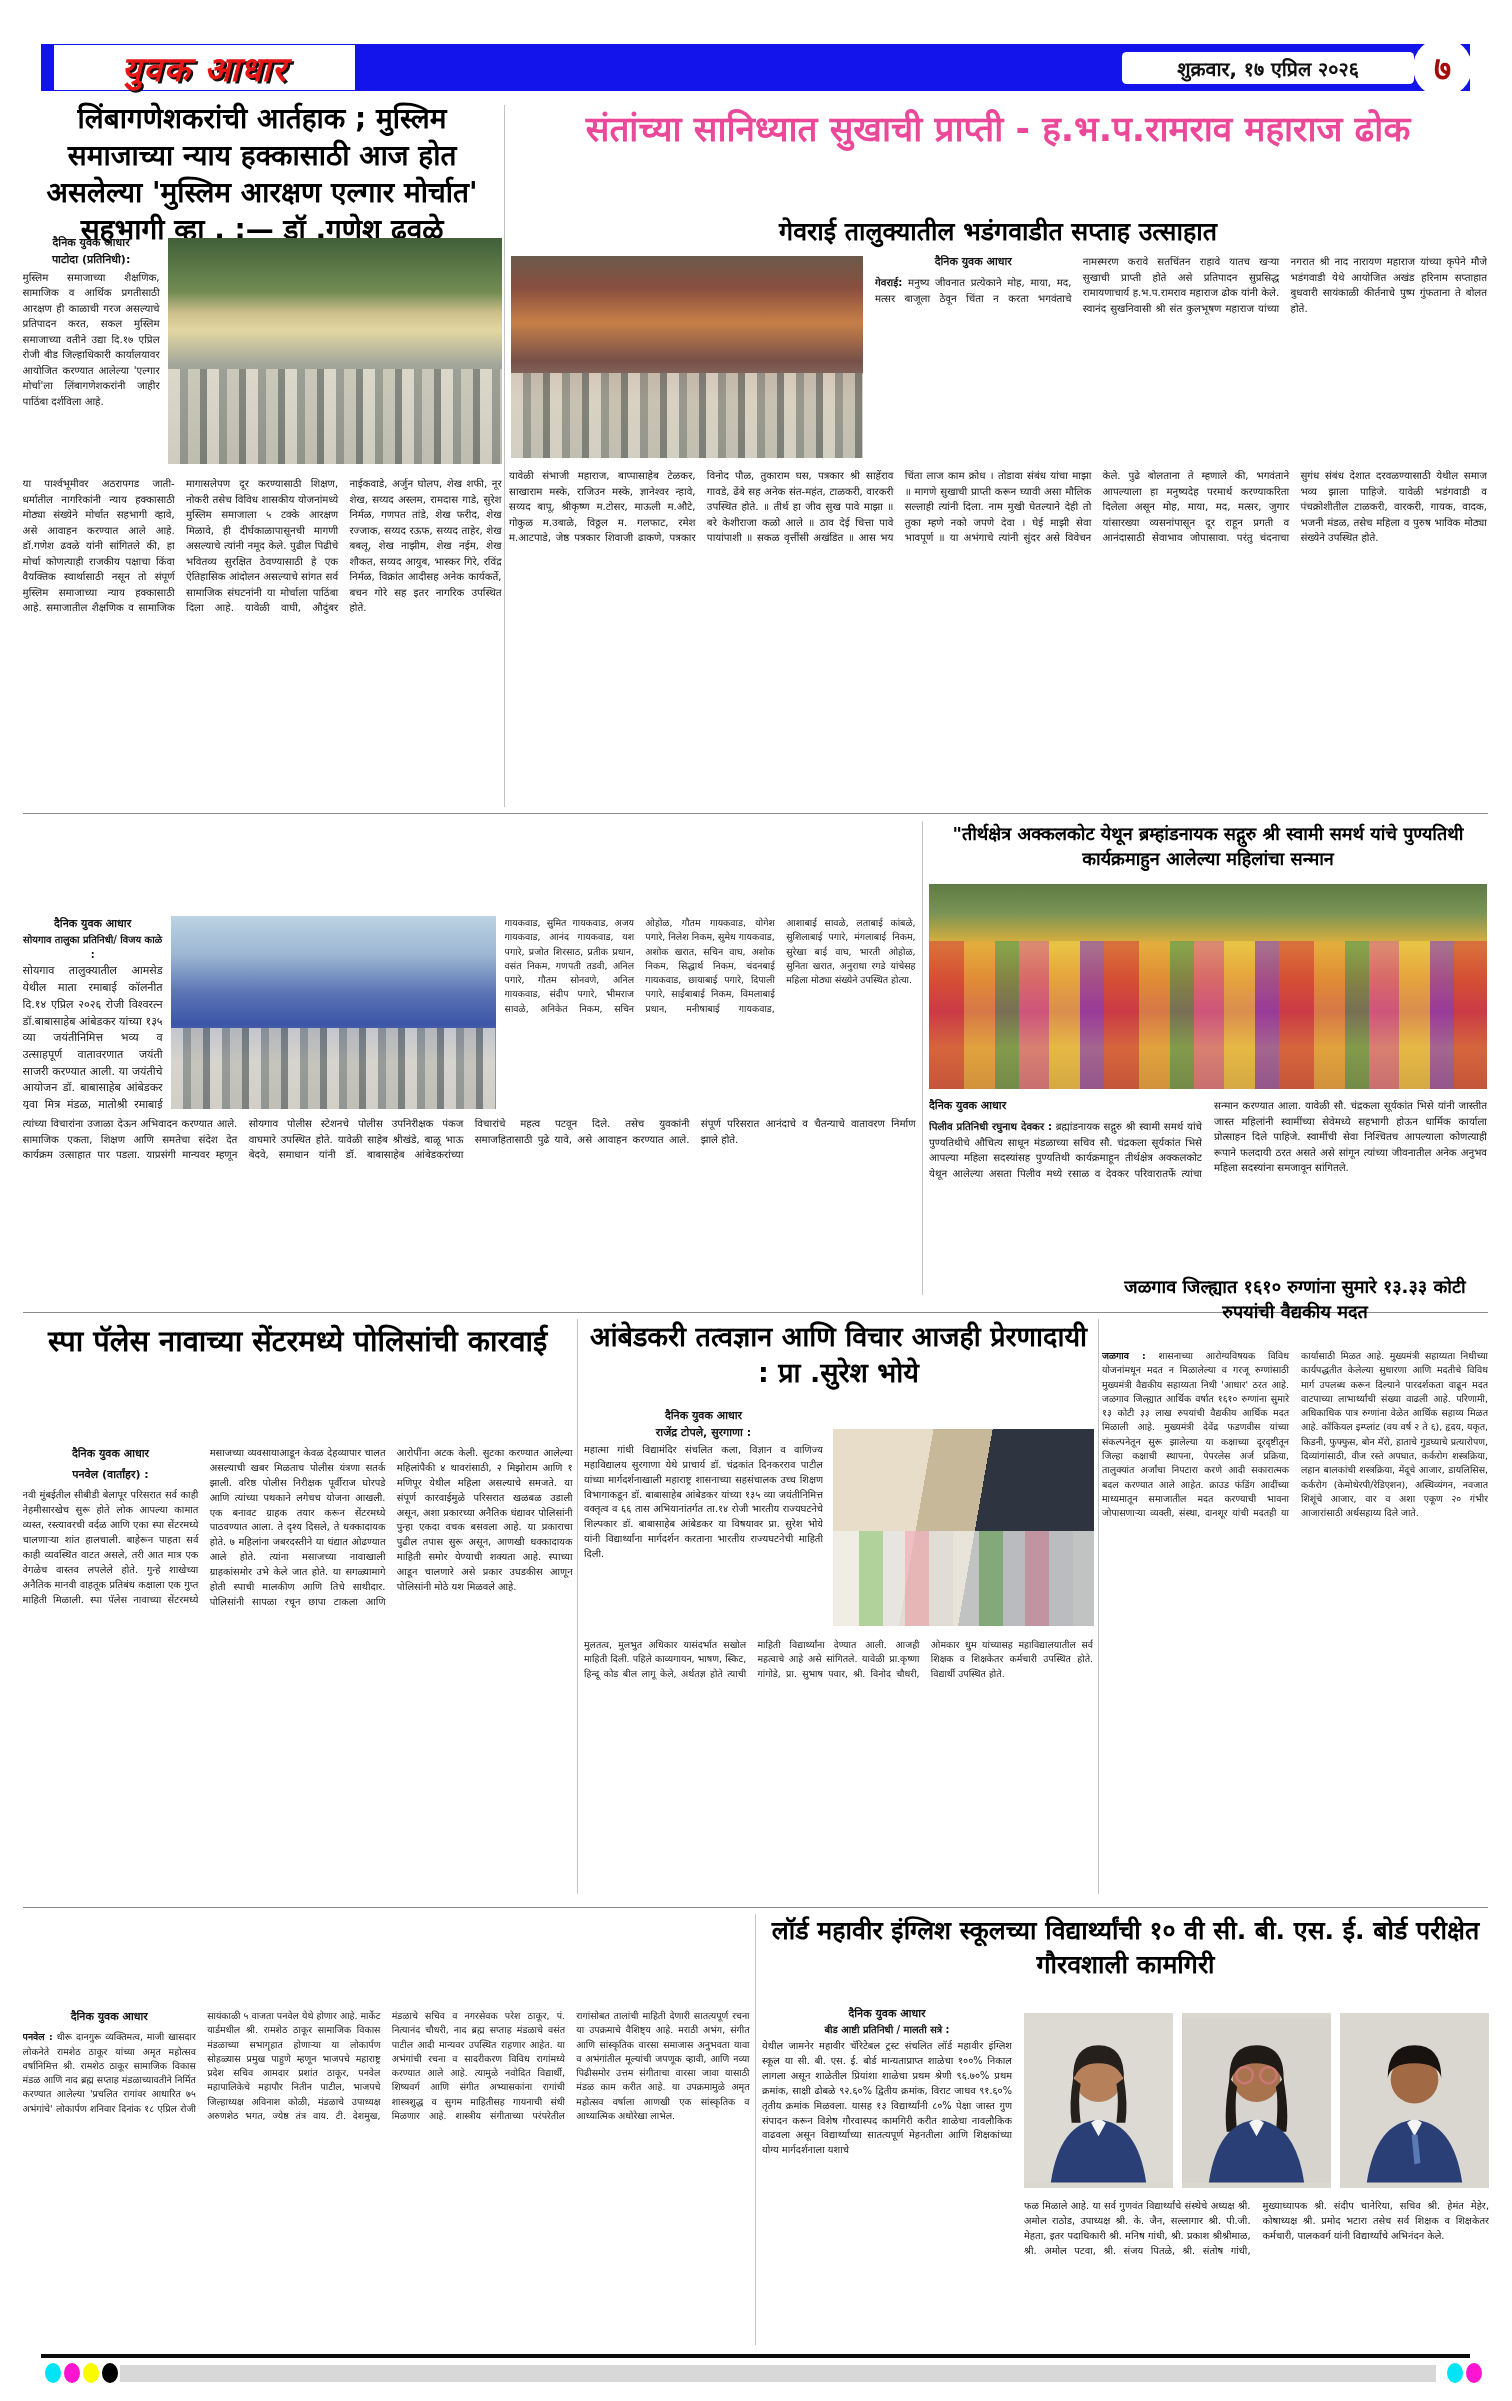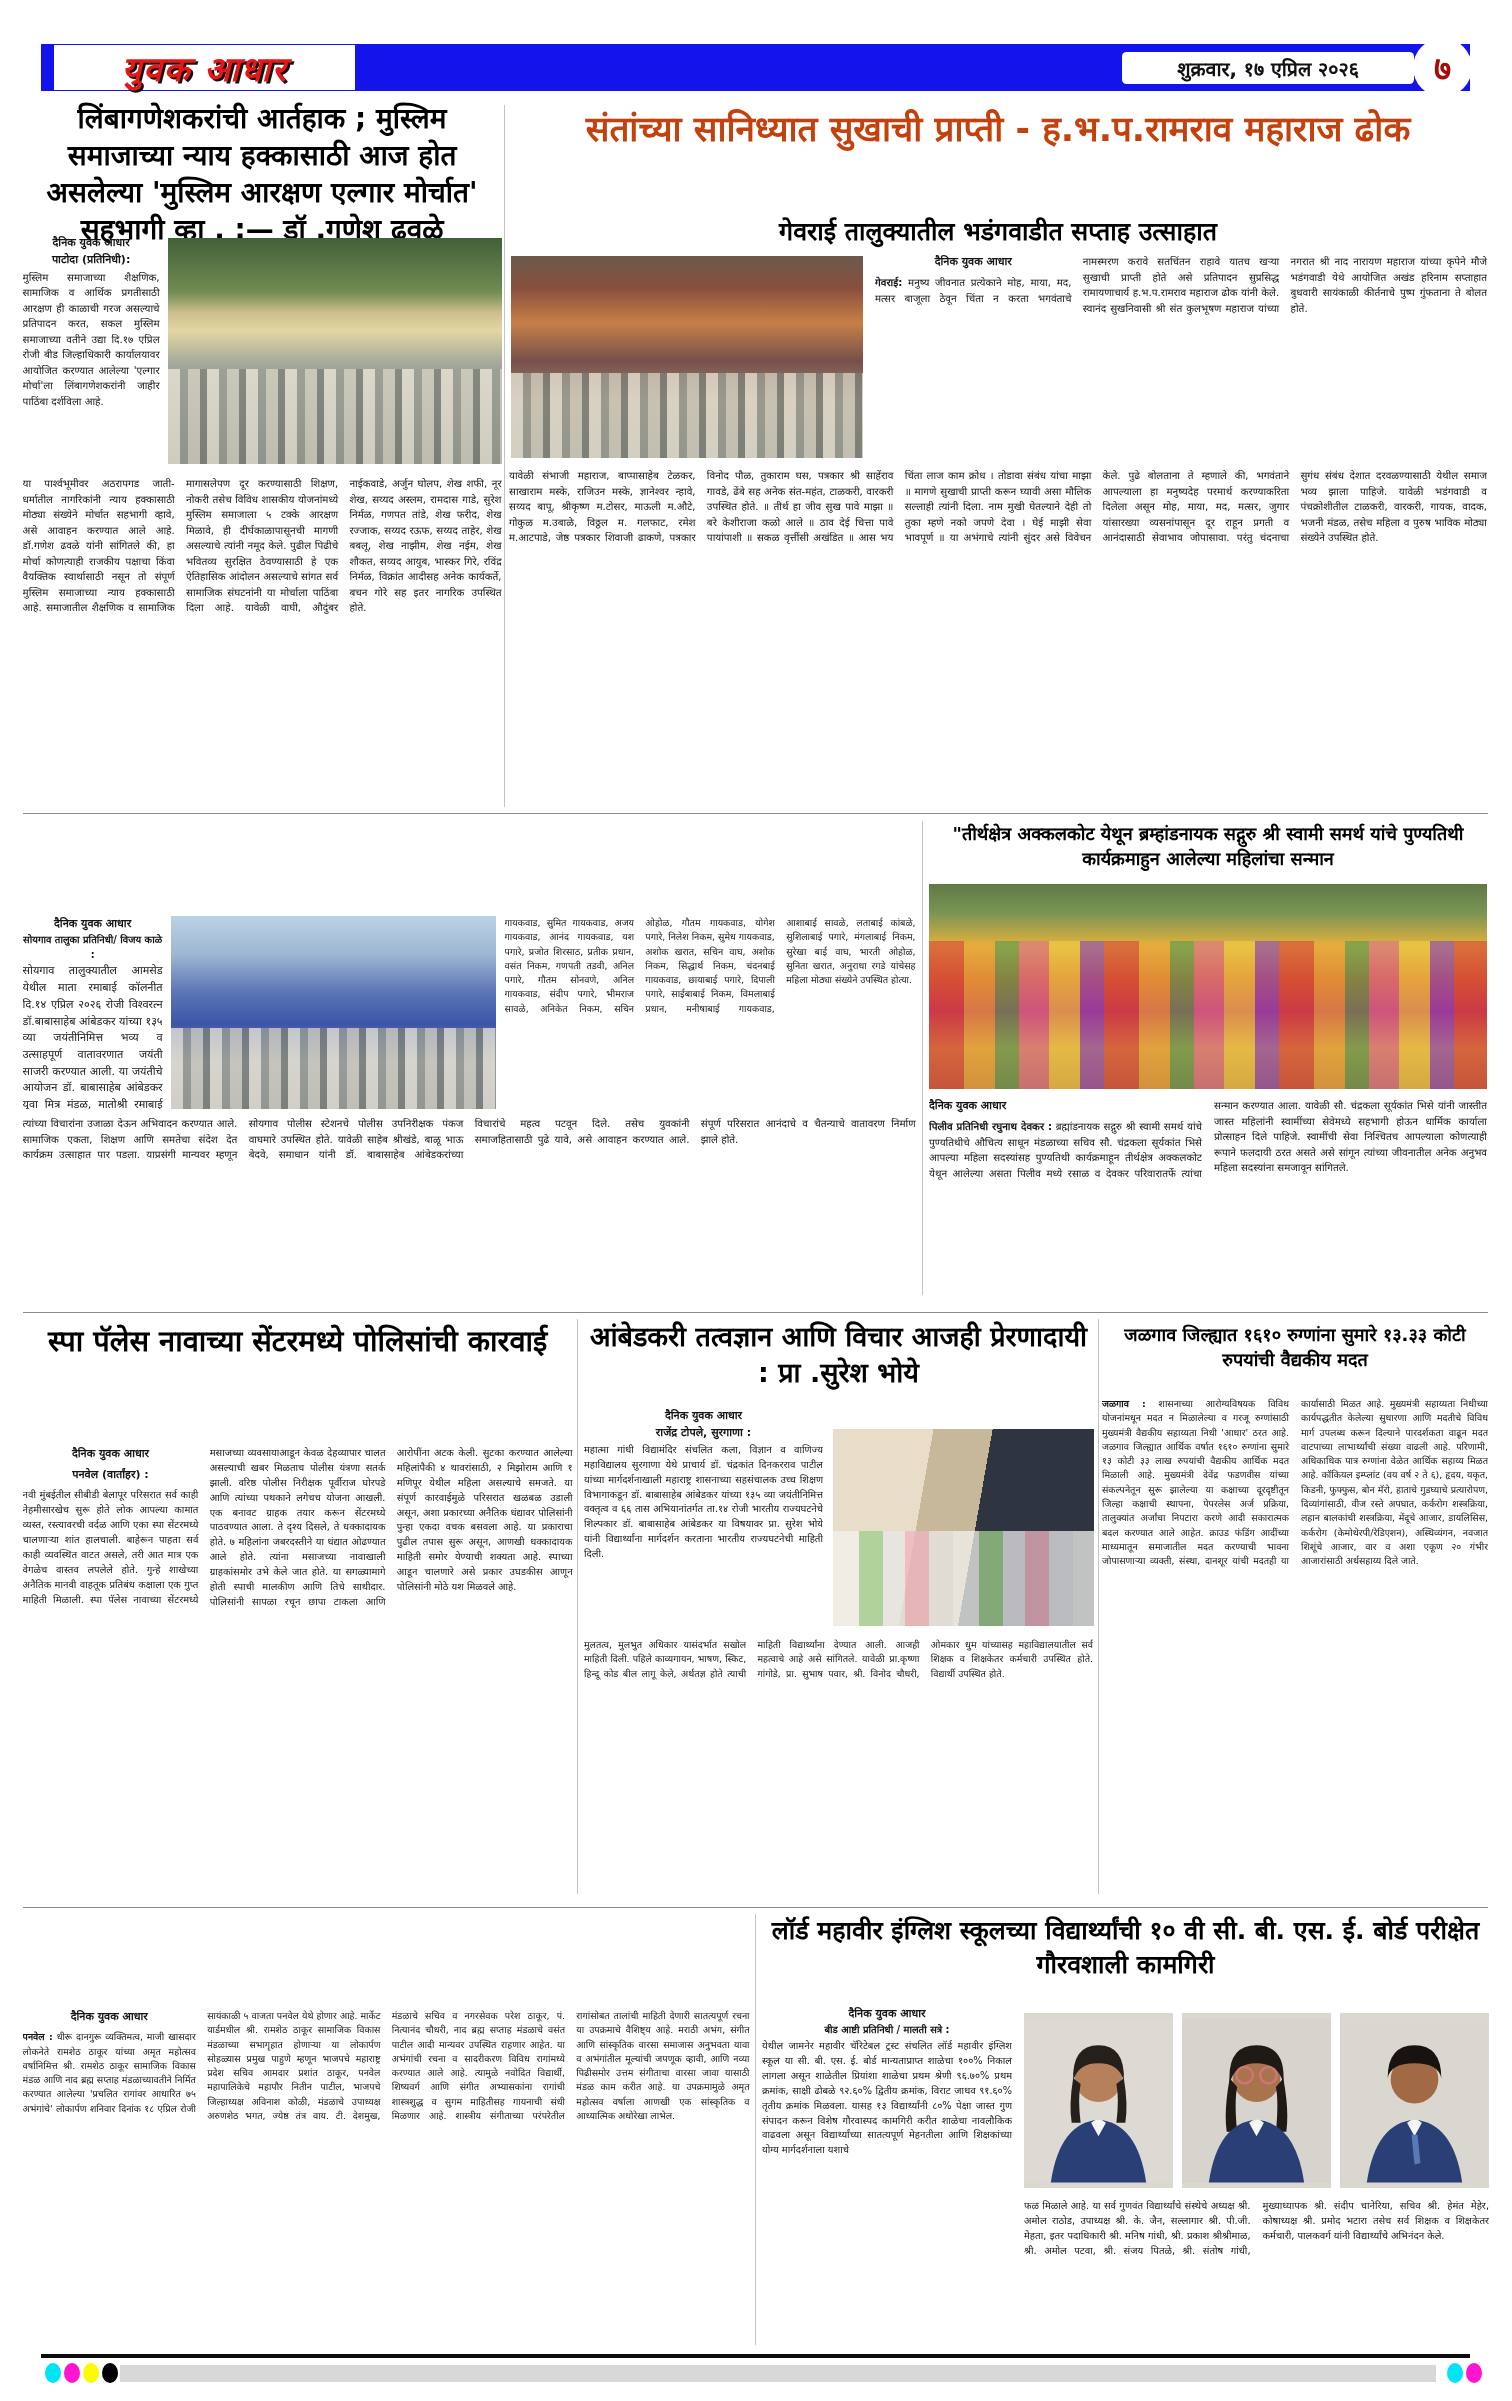--- a/index.html
+++ b/index.html
@@ -37,21 +37,21 @@
 .ph-college{background:linear-gradient(100deg,#e8ddc8 0 34%,#c8b89a 34% 54%,#2e3440 54% 100%)}
 .ph-college .crowdband{background:repeating-linear-gradient(90deg,#f2f2ee 0 25.6px,#9fd08c 25.6px 50px,#e8e8e8 50px 72px,#f0b4c0 72px 96px,#e9e9e9 96px 120px);height:48%}
 .portrait{background:#dad8cf}
 .portrait svg{display:block;width:100%;height:100%}
 
 .reg-rule{left:41px;top:2354px;width:1429px;height:3.8px;background:#0c0c0c}
 .dot{top:2363px;width:16px;height:20.3px;border-radius:50%}
 .graybar{left:120px;top:2365px;width:1316px;height:16.6px;background:#d8d8d8}
 
 .h-a1{left:0;top:0;width:479px;font-size:28px;line-height:1.32}
-.h-a2{left:0;top:1.5px;width:978px;font-size:35px;line-height:1.3;color:#c2410c}
+.h-a2{left:0;top:1.5px;width:978px;font-size:35px;line-height:1.3;color:#ec4899}
 .h-a2s{left:0;top:108px;width:978px;font-size:25px;font-weight:bold;text-align:center}
 .h-a3{left:0;top:0;width:893px;font-size:29px;line-height:1.3}
 .h-a4{left:0;top:0;width:558px;font-size:18px;line-height:1.4}
 .h-a5{left:0;top:3px;width:550px;font-size:29px;line-height:1.32}
 .h-a6{left:0;top:0;width:509px;font-size:27px;line-height:1.34}
 .h-a7{left:0;top:3px;width:386px;font-size:18px;line-height:1.4}
 .h-a8{left:0;top:1.5px;width:727px;font-size:26px;line-height:1.32}
 .h-a9{left:0;top:0;width:727px;font-size:25px;line-height:1.34}
 </style>
 </head>
@@ -139,21 +139,21 @@
     <div class="byline">राजेंद्र टोपले, सुरगाणा :</div>
     <div class="bt" style="font-size:9.8px">महात्मा गांधी विद्यामंदिर संचलित कला, विज्ञान व वाणिज्य महाविद्यालय सुरगाणा येथे प्राचार्य डॉ. चंद्रकांत दिनकरराव पाटील यांच्या मार्गदर्शनाखाली महाराष्ट्र शासनाच्या सहसंचालक उच्च शिक्षण विभागाकडून डॉ. बाबासाहेब आंबेडकर यांच्या १३५ व्या जयंतीनिमित्त वक्तृत्व व ६६ तास अभियानांतर्गत ता.१४ रोजी भारतीय राज्यघटनेचे शिल्पकार डॉ. बाबासाहेब आंबेडकर या विषयावर प्रा. सुरेश भोये यांनी विद्यार्थ्यांना मार्गदर्शन करताना भारतीय राज्यघटनेची माहिती दिली.</div>
   </div>
   <div class="abs ph ph-college" style="left:249px;top:110px;width:261px;height:197px">
     <div class="crowdband"></div>
   </div>
   <div class="abs bt c3" style="left:0;top:319px;width:509px;height:253px;font-size:9.4px">मुलतत्व, मुलभुत अधिकार यासंदर्भात सखोल माहिती दिली. पहिले काव्यगायन, भाषण, स्किट, हिन्दू कोड बील लागू केले, अर्थतज्ञ होते त्याची माहिती विद्यार्थ्यांना देण्यात आली. आजही महत्वाचे आहे असे सांगितले. यावेळी प्रा.कृष्णा गांगोडे, प्रा. सुभाष पवार, श्री. विनोद चौधरी, ओमकार धुम यांच्यासह महाविद्यालयातील सर्व शिक्षक व शिक्षकेतर कर्मचारी उपस्थित होते. विद्यार्थी उपस्थित होते.</div>
 </div>
 <div class="abs vsep" style="left:1098px;top:1319px;height:575px"></div>
 
-<div class="abs" style="left:1102px;top:1319px;width:386px;height:577px">
+<div class="abs" style="left:1102px;top:1271px;width:386px;height:577px">
   <div class="abs hl h-a7">जळगाव जिल्ह्यात १६१० रुग्णांना सुमारे १३.३३ कोटी रुपयांची वैद्यकीय मदत</div>
   <div class="abs bt c2" style="left:0;top:78px;width:386px;height:494px;font-size:9.4px">
     <p><span class="lead">जळगाव :</span>
        <span>शासनाच्या आरोग्यविषयक विविध योजनांमधून मदत न मिळालेल्या व गरजू रुग्णांसाठी मुख्यमंत्री वैद्यकीय सहाय्यता निधी 'आधार' ठरत आहे. जळगाव जिल्ह्यात आर्थिक वर्षात १६१० रुग्णांना सुमारे १३ कोटी ३३ लाख रुपयांची वैद्यकीय आर्थिक मदत मिळाली आहे. मुख्यमंत्री देवेंद्र फडणवीस यांच्या संकल्पनेतून सुरू झालेल्या या कक्षाच्या दूरदृष्टीतून जिल्हा कक्षाची स्थापना, पेपरलेस अर्ज प्रक्रिया, तालुक्यांत अर्जांचा निपटारा करणे आदी सकारात्मक बदल करण्यात आले आहेत. क्राउड फंडिंग आदींच्या माध्यमातून समाजातील मदत करण्याची भावना जोपासणाऱ्या व्यक्ती, संस्था, दानशूर यांची मदतही या कार्यासाठी मिळत आहे. मुख्यमंत्री सहाय्यता निधीच्या कार्यपद्धतीत केलेल्या सुधारणा आणि मदतीचे विविध मार्ग उपलब्ध करून दिल्याने पारदर्शकता वाढून मदत वाटपाच्या लाभार्थ्यांची संख्या वाढली आहे. परिणामी, अधिकाधिक पात्र रुग्णांना वेळेत आर्थिक सहाय्य मिळत आहे. कॉकियल इम्प्लांट (वय वर्ष २ ते ६), हृदय, यकृत, किडनी, फुफ्फुस, बोन मॅरो, हाताचे गुडघ्याचे प्रत्यारोपण, दिव्यांगांसाठी, वीज रस्ते अपघात, कर्करोग शस्त्रक्रिया, लहान बालकांची शस्त्रक्रिया, मेंदूचे आजार, डायलिसिस, कर्करोग (केमोथेरपी/रेडिएशन), अस्थिव्यंगन, नवजात शिशूंचे आजार, वार व अशा एकूण २० गंभीर आजारांसाठी अर्थसहाय्य दिले जाते.</span></p>
   </div>
 </div>
 
 <div class="abs hsep" style="left:22.6px;top:1907px;width:1465px"></div>
 
 <div class="abs" style="left:22.6px;top:1914px;width:727px;height:433px">

